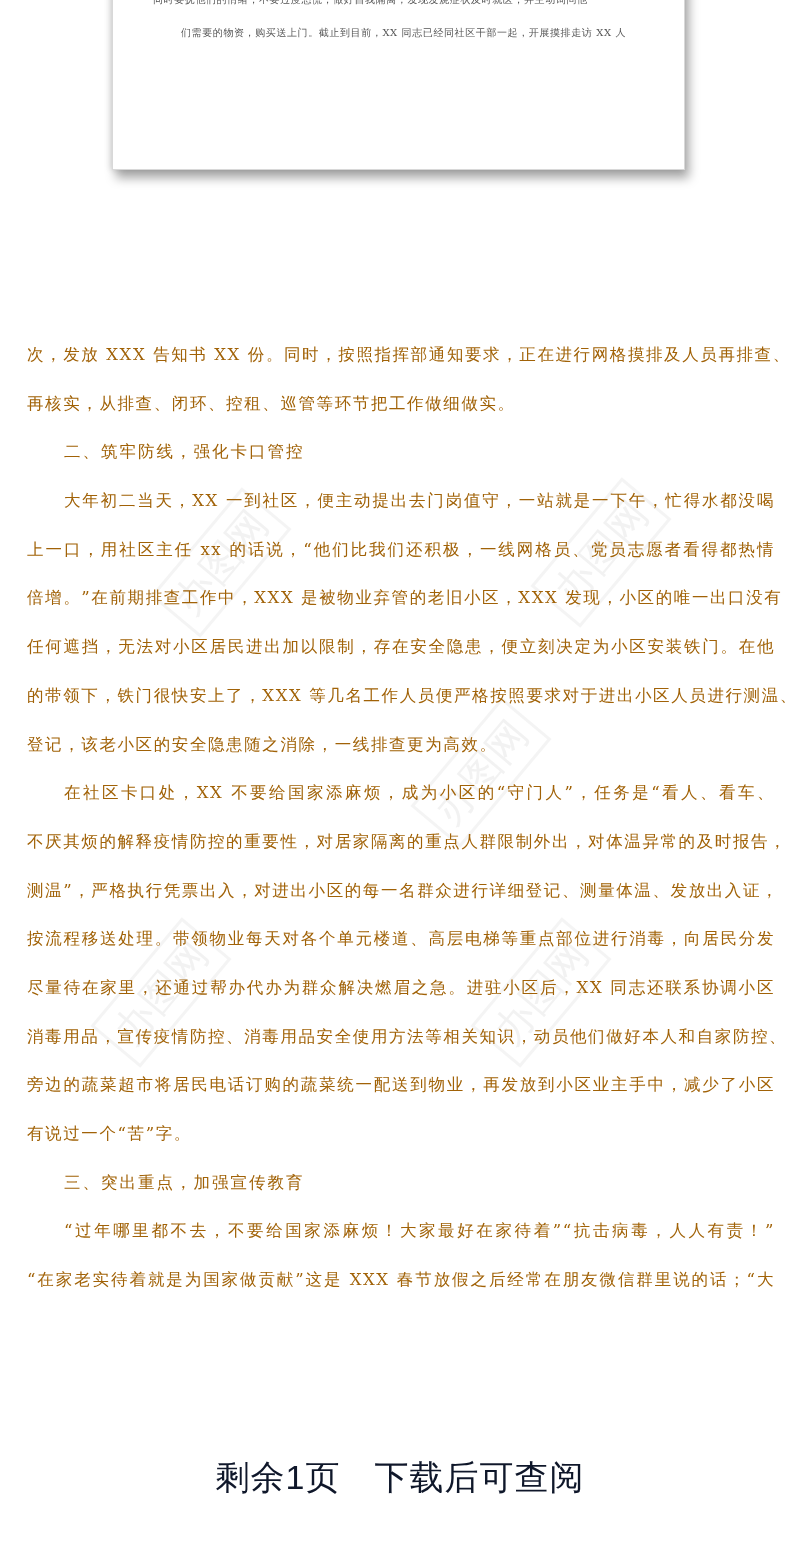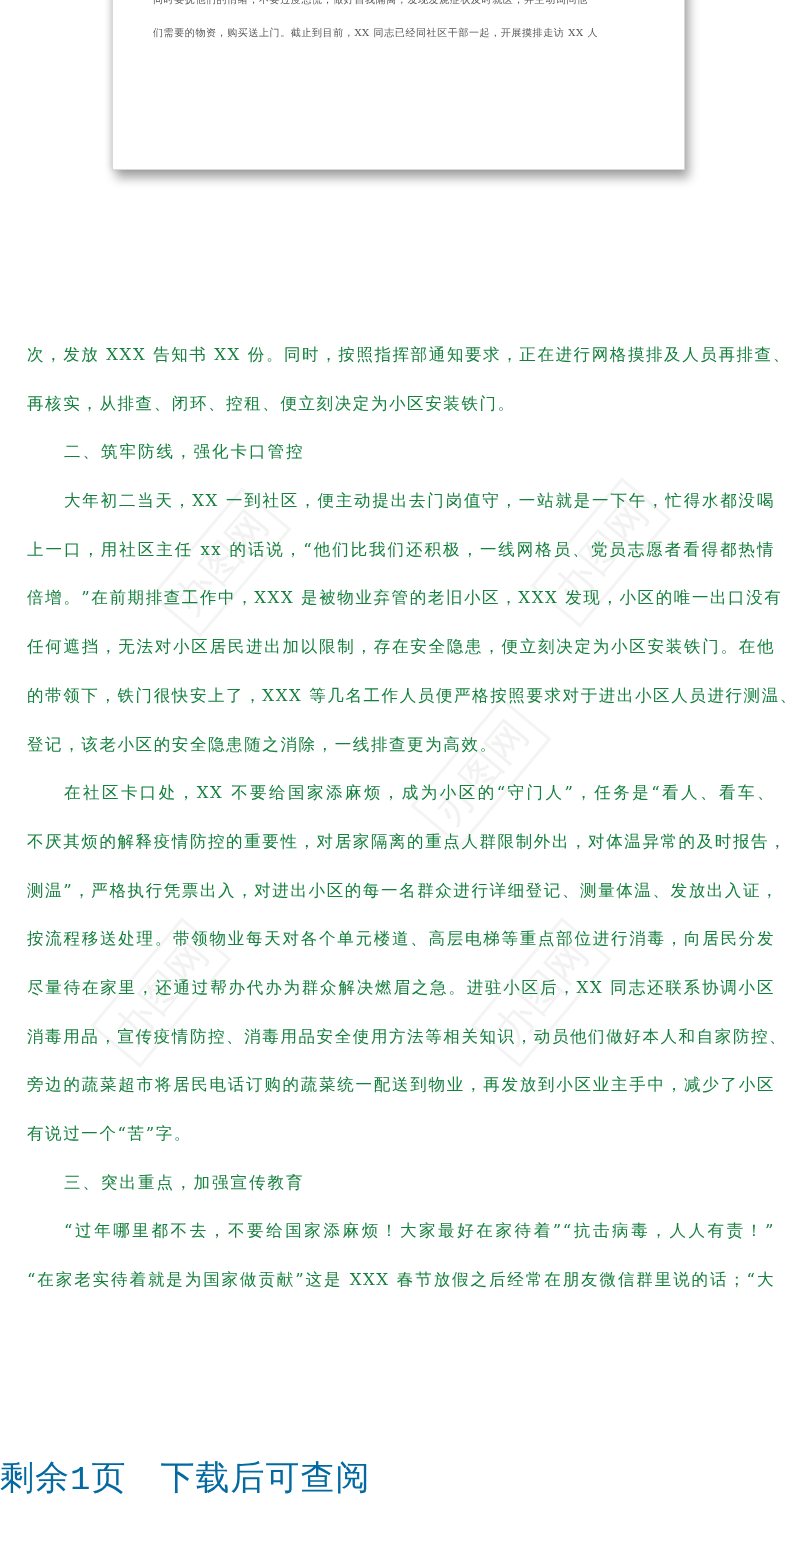--- a/index.html
+++ b/index.html
@@ -4,52 +4,52 @@
 <style>
   html, body { margin: 0; padding: 0; background: #ffffff; }
   body { width: 800px; height: 1557px; position: relative; overflow: hidden;
          font-family: "DejaVu Serif", "Liberation Serif", serif; color: #333; }
   .preview-card { position: absolute; left: 112px; top: -20px; width: 571px; height: 188px;
                   background: #fff; border: 1px solid #d8d8d8;
                   box-shadow: 4px 8px 10px rgba(0,0,0,0.35), -2px 0 6px rgba(0,0,0,0.12); }
   .preview-line { position: absolute; left: 40px; right: 30px; font-size: 10px; color: #555;
                   white-space: nowrap; overflow: hidden; letter-spacing: 0.6px; }
   .preview-line.l1 { top: 12px; }
-  .preview-line.l2 { top: 45px; }
+  .preview-line.l2 { top: 45px; text-align: center; }
   .doc-body { position: absolute; left: 27px; top: 341px; width: 748px; }
   .line { font-size: 16.5px; height: 48.7px; line-height: 28px; white-space: nowrap;
-          letter-spacing: 1.6px; color: #15803d; text-align: justify; text-align-last: justify; }
+          letter-spacing: 1.6px; color: #a16207; text-align: justify; text-align-last: justify; }
   .line.last { text-align-last: left; }
   .line.indent { padding-left: 37px; }
   .heading { font-weight: normal; padding-left: 37px; text-align-last: left; letter-spacing: 2px; }
   .watermark { position: absolute; font-size: 40px; color: rgba(150,150,150,0.12);
                transform: rotate(-50deg); font-family: "DejaVu Sans", sans-serif; pointer-events: none;
                border: 3px solid rgba(150,150,150,0.1); padding: 2px 8px; }
-  .more-banner { position: absolute; left: 0; right: 0; top: 1455px; 
-                 font-family: Liberation Mono, monospace; font-size: 34px;
-                 color: #0369a1; letter-spacing: 1px; }
+  .more-banner { position: absolute; left: 0; right: 0; top: 1455px; text-align: center;
+                 font-family: Liberation Sans, sans-serif; font-size: 34px;
+                 color: #0f172a; letter-spacing: 1px; }
   .more-banner span + span { margin-left: 34px; }
 </style>
 </head>
 <body>
 
 <div class="preview-card">
   <div class="preview-line l1">同时要抚他们的情绪，不要过度恐慌，做好自我隔离，发现发烧症状及时就医，并主动询问他</div>
   <div class="preview-line l2">们需要的物资，购买送上门。截止到目前，XX 同志已经同社区干部一起，开展摸排走访 XX 人</div>
 </div>
 
 <div class="watermark" style="left:530px; top:520px;">办图网</div>
 <div class="watermark" style="left:410px; top:740px;">办图网</div>
 <div class="watermark" style="left:470px; top:960px;">办图网</div>
 <div class="watermark" style="left:90px; top:960px;">办图网</div>
 <div class="watermark" style="left:150px; top:530px;">办图网</div>
 
 <div class="doc-body" id="doc-body">
     <div class="line">次，发放 XXX 告知书 XX 份。同时，按照指挥部通知要求，正在进行网格摸排及人员再排查、</div>
-    <div class="line last">再核实，从排查、闭环、控租、便立刻决定为小区安装铁门。</div>
+    <div class="line last">再核实，从排查、闭环、控租、巡管等环节把工作做细做实。</div>
     <div class="line heading">二、筑牢防线，强化卡口管控</div>
     <div class="line indent">大年初二当天，XX 一到社区，便主动提出去门岗值守，一站就是一下午，忙得水都没喝</div>
     <div class="line">上一口，用社区主任 xx 的话说，“他们比我们还积极，一线网格员、党员志愿者看得都热情</div>
     <div class="line">倍增。”在前期排查工作中，XXX 是被物业弃管的老旧小区，XXX 发现，小区的唯一出口没有</div>
     <div class="line">任何遮挡，无法对小区居民进出加以限制，存在安全隐患，便立刻决定为小区安装铁门。在他</div>
     <div class="line">的带领下，铁门很快安上了，XXX 等几名工作人员便严格按照要求对于进出小区人员进行测温、</div>
     <div class="line last">登记，该老小区的安全隐患随之消除，一线排查更为高效。</div>
     <div class="line indent">在社区卡口处，XX 不要给国家添麻烦，成为小区的“守门人”，任务是“看人、看车、</div>
     <div class="line">不厌其烦的解释疫情防控的重要性，对居家隔离的重点人群限制外出，对体温异常的及时报告，</div>
     <div class="line">测温”，严格执行凭票出入，对进出小区的每一名群众进行详细登记、测量体温、发放出入证，</div>

